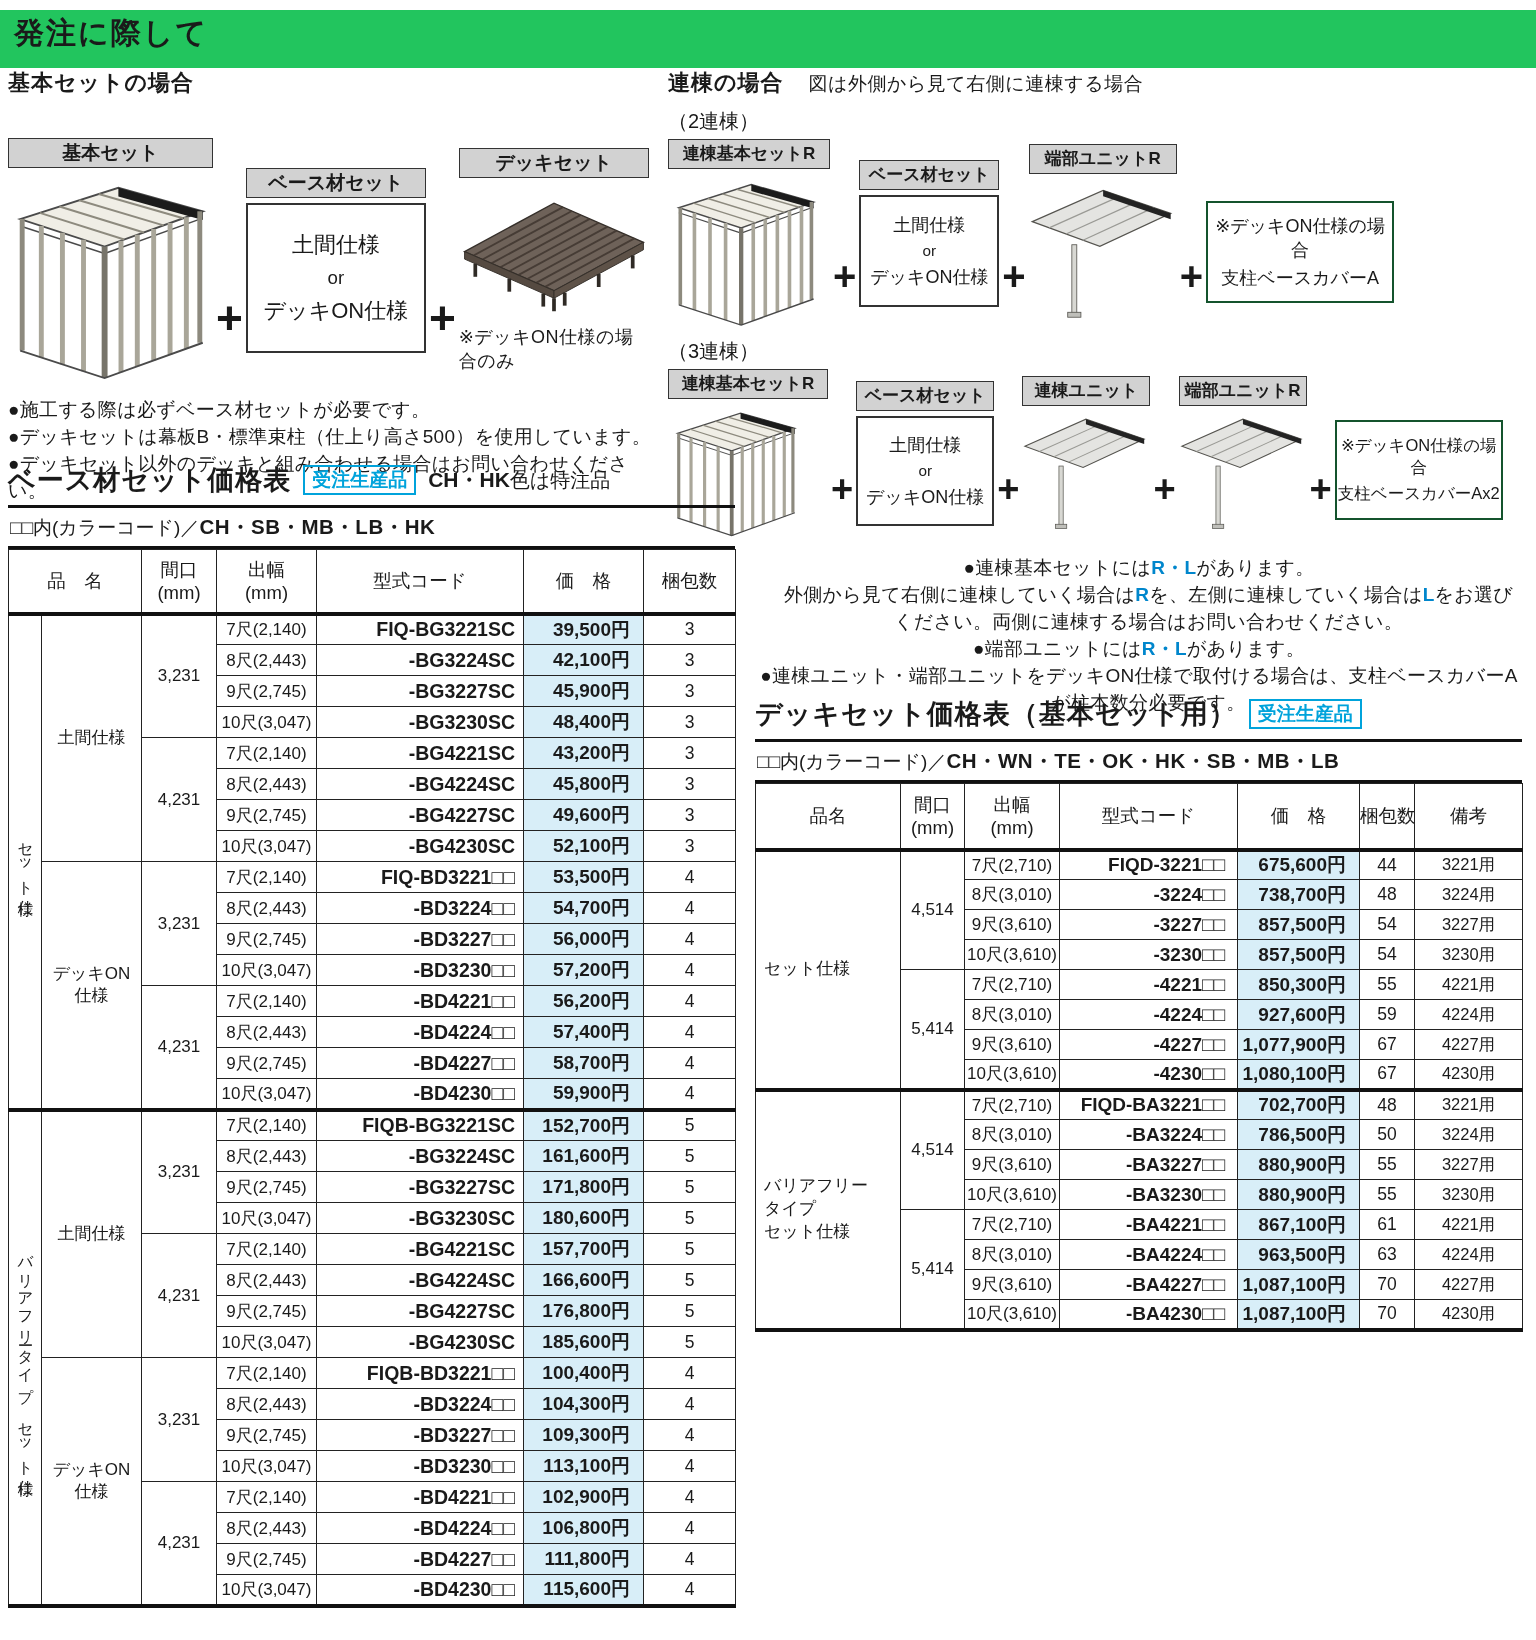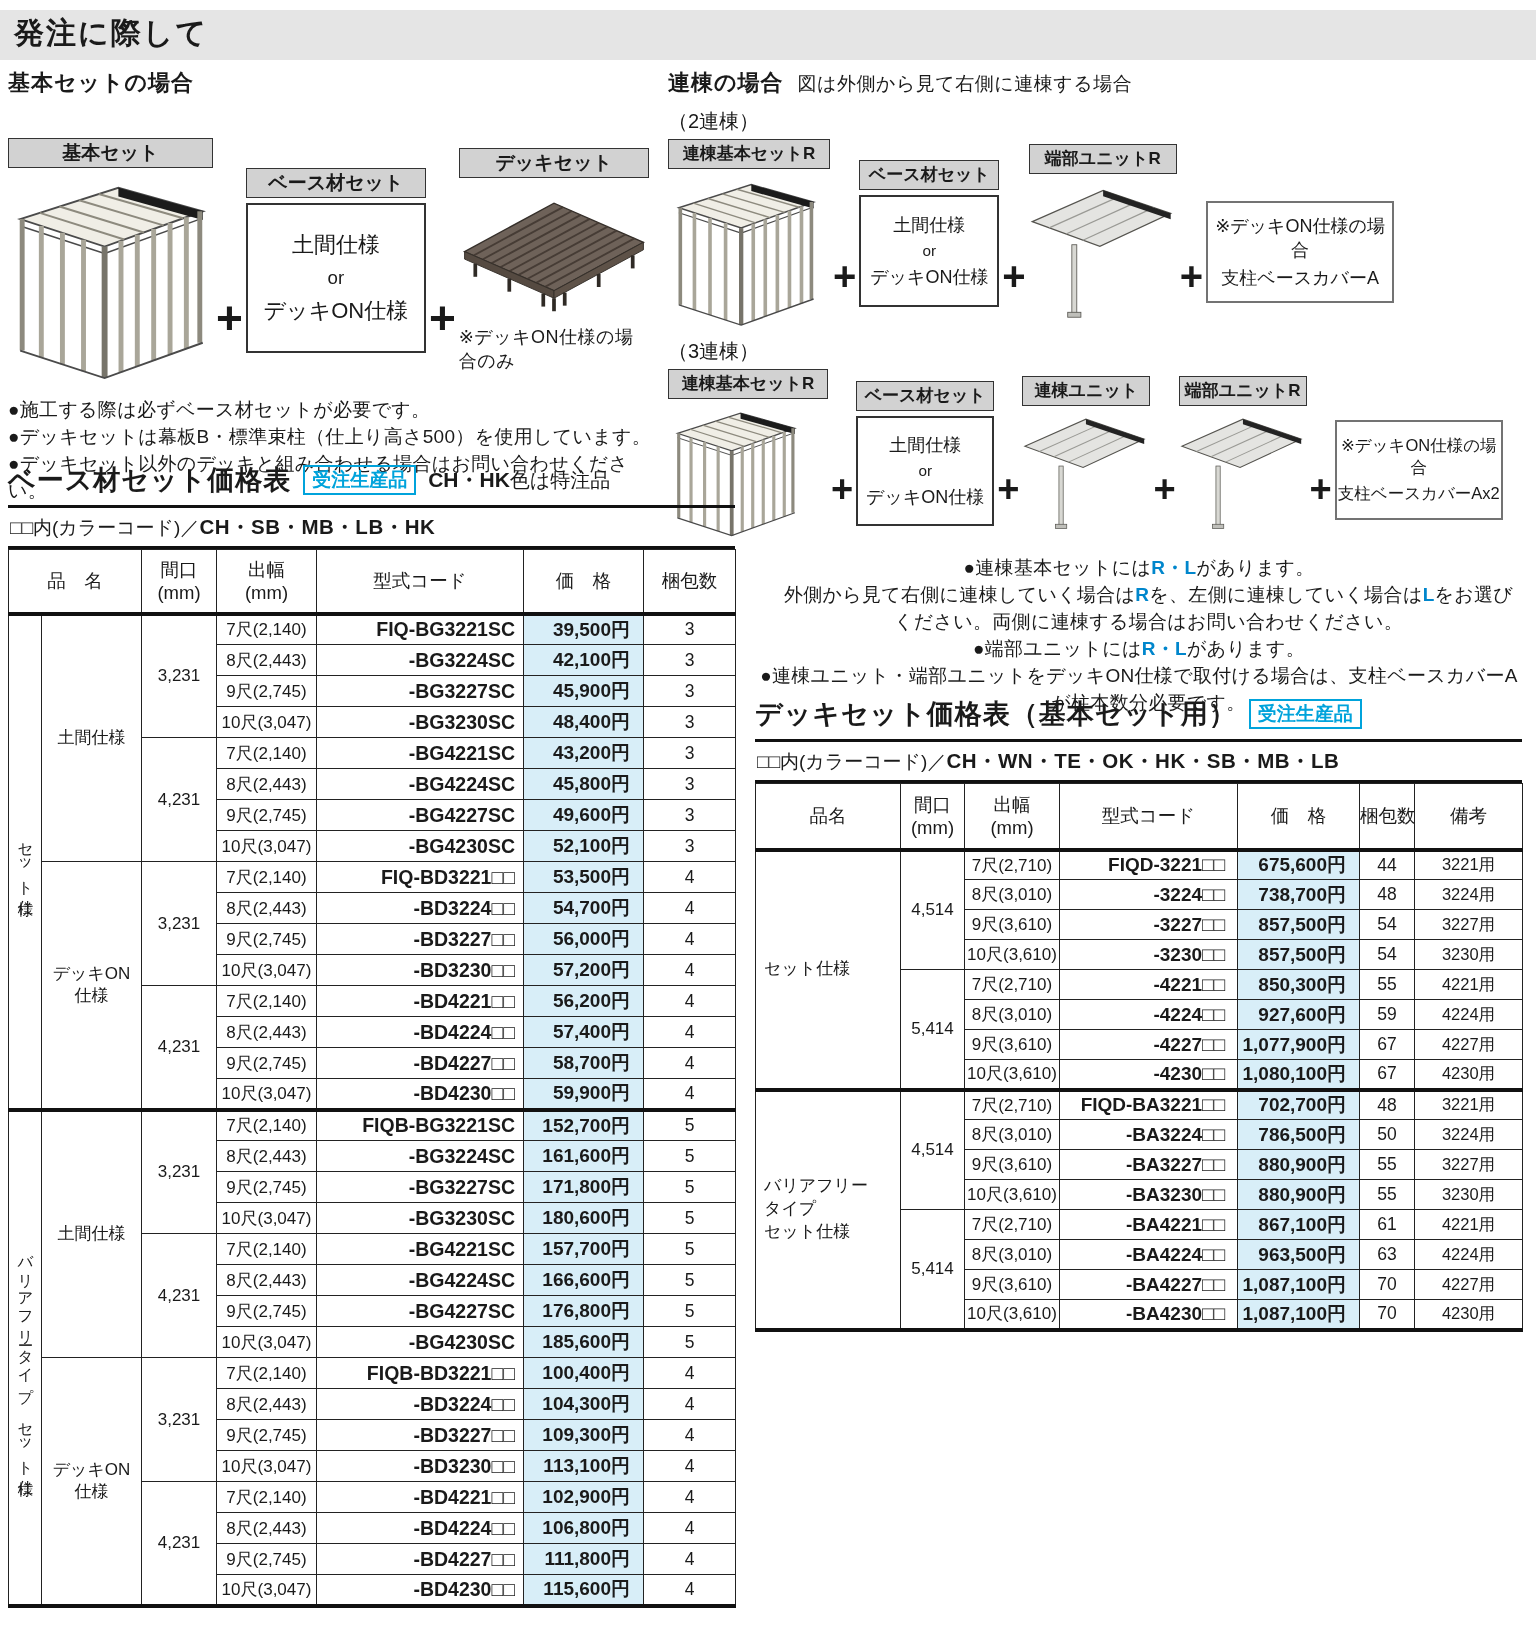--- a/index.html
+++ b/index.html
@@ -2,41 +2,41 @@
 <html><head>
 <meta charset="utf-8">
 <style>
   * { margin:0; padding:0; box-sizing:border-box; }
   html,body { width:1536px; height:1640px; background:#fff; color:#1a1a1a;
     font-family:"Liberation Sans","DejaVu Sans",sans-serif; overflow:hidden; position:relative; }
 
   .abs { position:absolute; }
 
   
-  .titlebar { position:absolute; left:0; top:10px; width:1536px; height:50px; background:#e5e5e5; }
+  .titlebar { position:absolute; left:0; top:10px; width:1536px; height:58px; background:#22c55e; }
   .titlebar .t { font-size:30px; font-weight:bold; line-height:46px; padding-left:14px; letter-spacing:2px; }
 
   
   .sec-h { font-size:22px; font-weight:bold; letter-spacing:1px; }
   .sec-h-note { font-size:19px; font-weight:normal; margin-left:14px; letter-spacing:0.5px; }
   .row-tag { font-size:20px; margin:10px 0 4px 0; }
 
   
   .diagram-row { display:flex; align-items:center; }
   .diag-item { display:flex; flex-direction:column; }
   .diag-label { background:#d2d2d2; border:1px solid #333; text-align:center;
     font-weight:bold; font-size:19px; height:30px; line-height:28px; width:100%; }
   .diag-label.sm { font-size:17px; }
   .art { display:block; margin-top:4px; }
   .or-box { border:2px solid #333; display:flex; flex-direction:column; justify-content:center;
     text-align:center; gap:7px; margin-top:5px; font-size:22px; font-weight:500; }
   .or-box.sm { font-size:18px; gap:5px; }
   .or-word { font-size:0.85em; }
   .plus { font-size:46px; font-weight:900; line-height:1; padding:0 3px; }
-  .note-box { border:2px solid #737373; display:flex; flex-direction:column; justify-content:center;
+  .note-box { border:2px solid #14532d; display:flex; flex-direction:column; justify-content:center;
     text-align:center; font-size:18px; gap:4px; }
   .note-box.sm { font-size:16.5px; }
   .deck-note { font-size:18px; margin-top:10px; letter-spacing:0.5px; }
 
   
   .notes { font-size:19px; line-height:27px; letter-spacing:0.3px; }
   .note-line.indent { padding-left:19px; }
   .accent { color:#0086cc; font-weight:bold; }
 
   
@@ -162,21 +162,21 @@
     </div>
   </div>
   <div class="notes" style="margin-top:14px;">
       <div class="note-line"><span>●施工する際は必ずベース材セットが必要です。</span></div>
       <div class="note-line"><span>●デッキセットは幕板B・標準束柱（仕上り高さ500）を使用しています。</span></div>
       <div class="note-line"><span>●デッキセット以外のデッキと組み合わせる場合はお問い合わせください。</span></div>
     </div>
 </div>
 
 <div class="abs" style="left:668px; top:68px; width:862px;">
-  <div style="display:flex; align-items:baseline;">
+  <div style="display:flex; align-items:baseline;gap:11px;">
     <div class="sec-h">連棟の場合</div>
     <div class="sec-h-note">図は外側から見て右側に連棟する場合</div>
   </div>
   <div class="row-tag">（2連棟）</div>
   <div class="diagram-row">
     <div class="diag-item" style="width:162px;">
       <div class="diag-label sm">連棟基本セットR</div>
       <svg class="art" width="155" height="155" viewBox="0 0 204 214">
           <use href="#sym-frame"></use>
         </svg>

